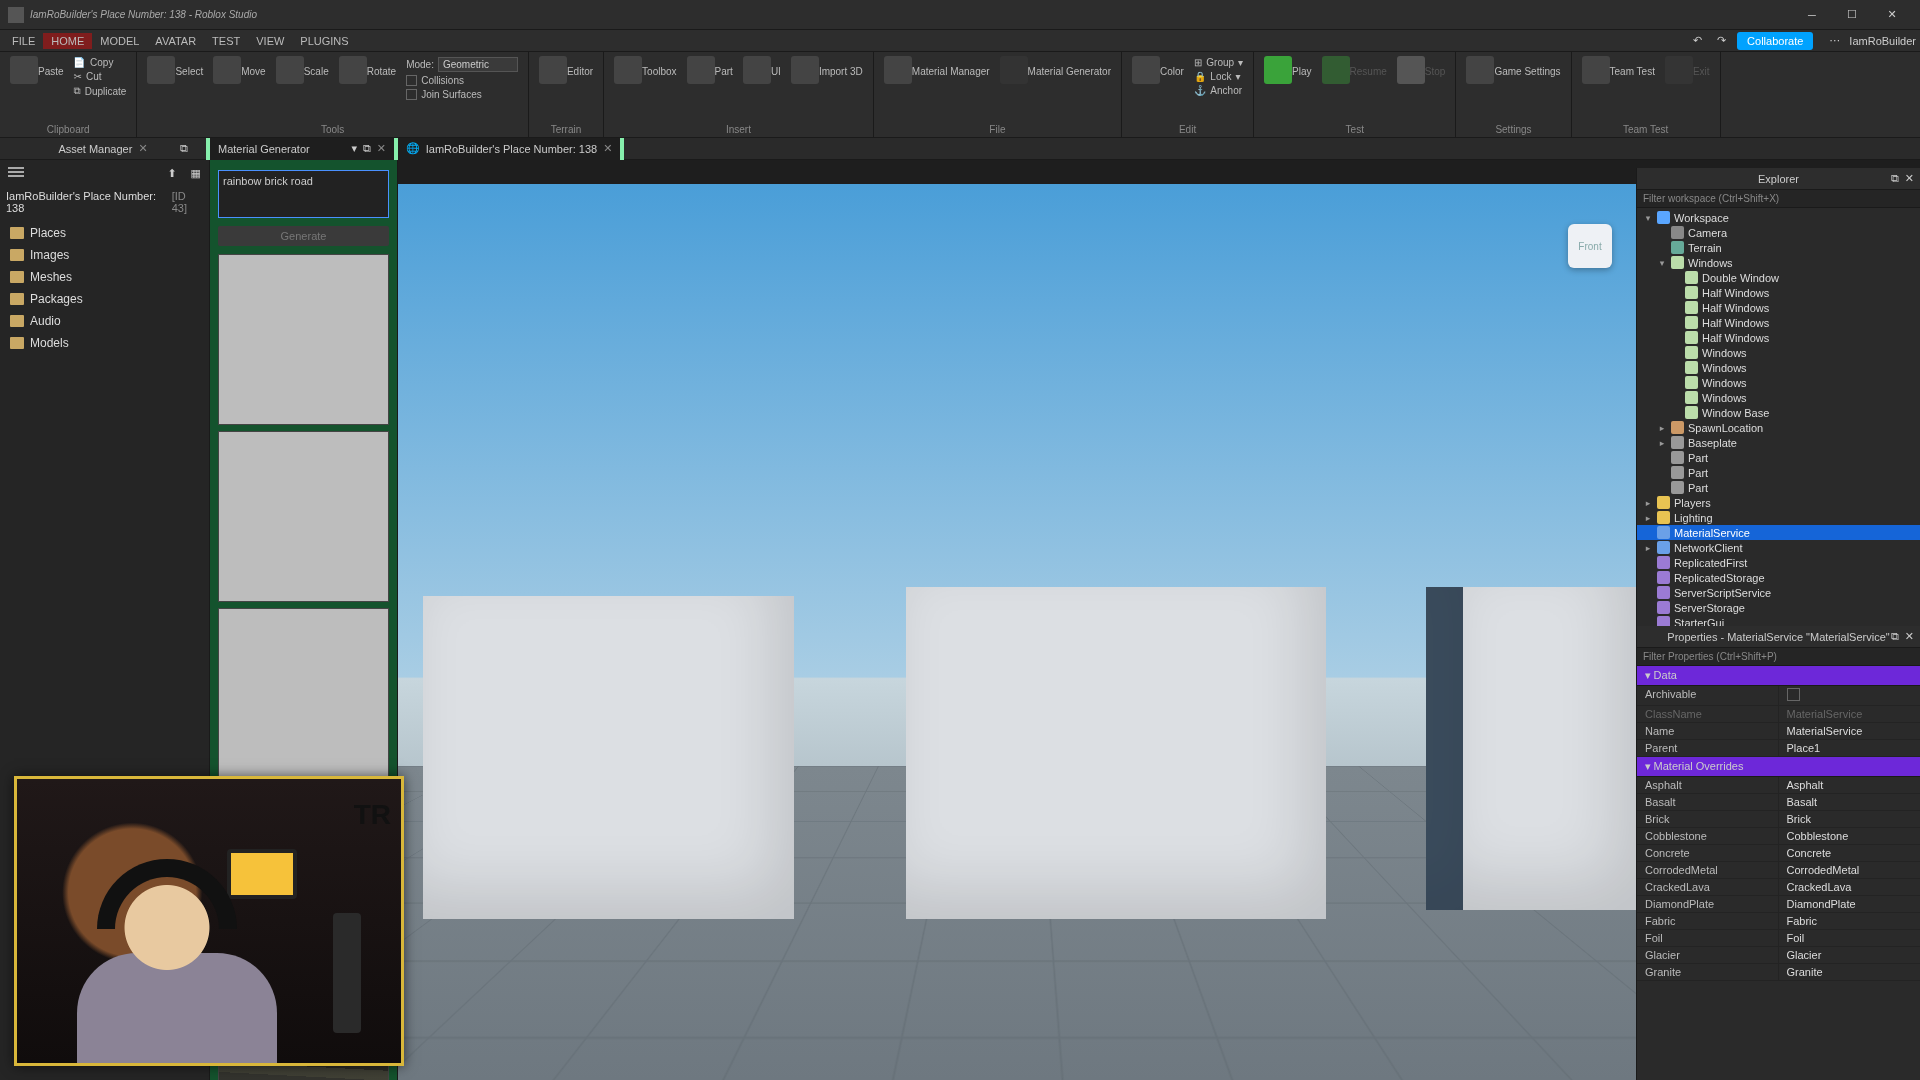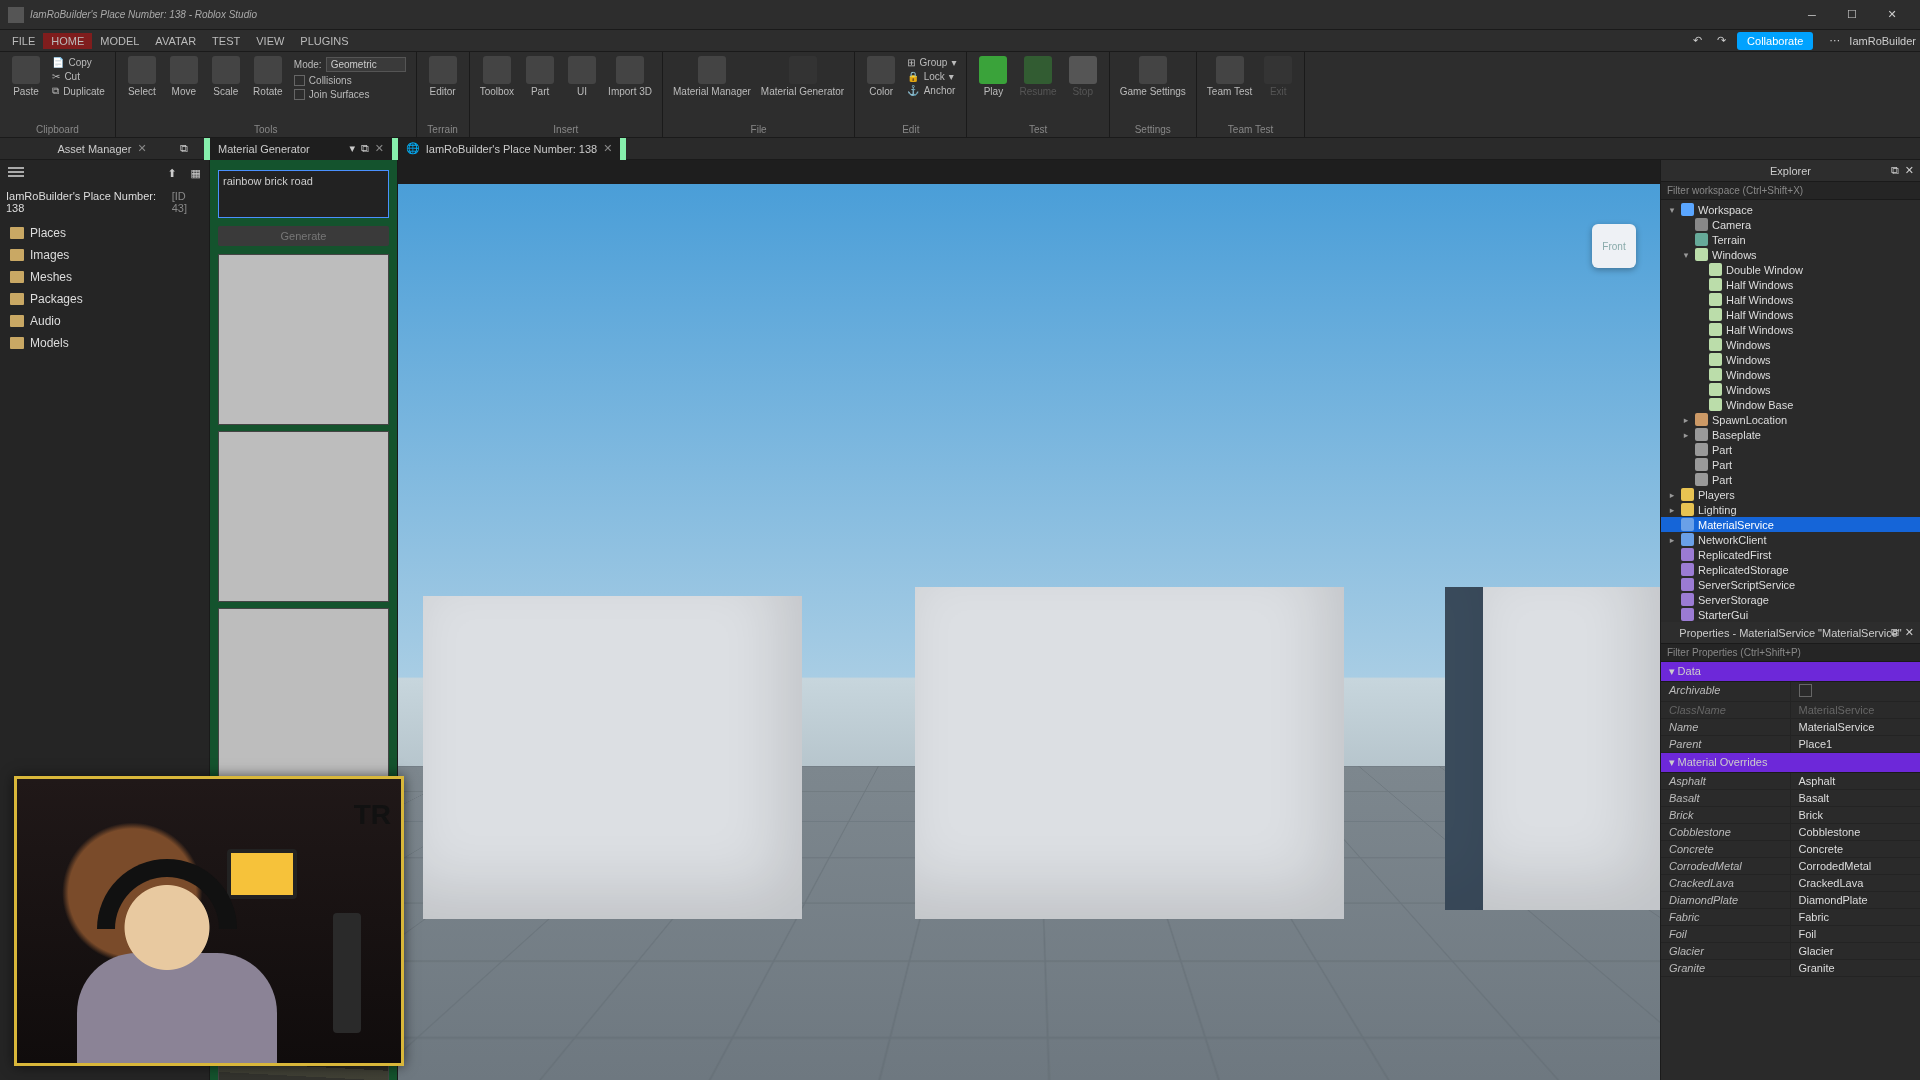--- a/index.html
+++ b/index.html
@@ -18,34 +18,34 @@
 .menubar .spacer { flex: 1; }
 .menubar .collab { background: #00a2ff; color: #fff; padding: 3px 10px; border-radius: 3px; font-size: 11px; margin-right: 10px; }
 .menubar .user { color: #ccc; font-size: 11px; }
 .menubar .small-icon { width: 14px; height: 14px; margin: 0 4px; display: inline-block; }
 
 
 .ribbon { background: #2d2d2d; border-bottom: 1px solid #1a1a1a; display: flex; height: 86px; }
 .ribbon-group { border-right: 1px solid #1a1a1a; padding: 2px 6px 0 6px; display: flex; flex-direction: column; }
 .ribbon-group-body { display: flex; align-items: flex-start; flex: 1; gap: 2px; }
 .ribbon-group-label { font-size: 10px; color: #888; text-align: center; padding: 2px 0; }
-.ribbon-btn { display: flex; flex-direction: column; align-items: center; justify-content: center; padding: 2px 4px; min-width: 40px; }
+.ribbon-btn { display: flex; flex-direction: row; align-items: center; justify-content: center; padding: 2px 4px; min-width: 40px; }
 .ribbon-btn .ribtxt { font-size: 10px; color: #bbb; text-align: center; margin-top: 2px; line-height: 11px; }
 .ribbon-btn.disabled .ribtxt { color: #555; }
 .ribbon-icon { width: 28px; height: 28px; background: #444; border-radius: 3px; }
 .ribbon-icon.play { background: #3aa33a; }
 .ribbon-icon.stop { background: #555; }
 .ribbon-col { display: flex; flex-direction: column; gap: 1px; padding: 2px; }
 .ribbon-row-small { display: flex; align-items: center; gap: 4px; font-size: 10px; color: #bbb; padding: 1px 2px; }
 .ribbon-row-small .chk { width: 11px; height: 11px; border: 1px solid #666; }
 .ribbon-dd { background: #3a3a3a; border: 1px solid #555; padding: 1px 4px; font-size: 10px; color: #ccc; min-width: 80px; }
 
 
 .doc-tabs { height: 22px; background: #2a2a2a; display: flex; align-items: center; border-bottom: 1px solid #1a1a1a; }
-.doc-tab { height: 22px; display: flex; align-items: center; padding: 0 8px; font-size: 11px; color: #ccc; border-right: 6px solid #86efac; gap: 6px; }
+.doc-tab { height: 22px; display: flex; align-items: center; padding: 0 8px; font-size: 11px; color: #ccc; border-right: 4px solid #86efac; gap: 6px; }
 .doc-tab.active { background: #1e1e1e; }
 .doc-close { font-size: 11px; color: #888; }
 
 
 .main { display: flex; height: calc(1080px - 30px - 22px - 86px - 22px); }
 
 
 .panel { background: #252525; border-right: 1px solid #1a1a1a; display: flex; flex-direction: column; }
 .panel-header { height: 22px; background: #2d2d2d; display: flex; align-items: center; padding: 0 6px; font-size: 11px; color: #ccc; justify-content: space-between; border-bottom: 1px solid #1a1a1a; }
 .panel-header .phicons { display: flex; gap: 6px; }
@@ -68,35 +68,35 @@
 .mat-swatch.stone { background: repeating-linear-gradient(3deg,#6b6b66 0 8px,#858577 8px 18px,#5a5a54 18px 26px), #7a7a72; background-blend-mode: multiply; }
 
 
 .viewport { flex: 1; position: relative; background: linear-gradient(to bottom, #4a9ed8 0%, #a8cde4 55%, #c7d6dd 55.2%, #7d8a93 100%); overflow: hidden; margin-top: 24px; }
 .ground { position: absolute; left:0; right:0; bottom:0; height: 35%; background: linear-gradient(to bottom,#7d878e,#6e7880); }
 .ground::after { content:""; position:absolute; inset:0; background-image: linear-gradient(#5f6970 1px, transparent 1px), linear-gradient(90deg,#5f6970 1px, transparent 1px); background-size: 80px 40px; transform: perspective(400px) rotateX(55deg); transform-origin: top; opacity: .5;}
 .wall { position: absolute; background: #dcdfe3; box-shadow: inset -20px -30px 60px rgba(0,0,0,.12); }
 .view-badge { position: absolute; top: 40px; right: 24px; width: 44px; height: 44px; background: #eef1f5; border-radius: 6px; display:flex; align-items:center; justify-content:center; color:#8aa; font-size:10px; box-shadow: 0 2px 6px rgba(0,0,0,.3); }
 
 
-.right { width: 260px; display: flex; flex-direction: column; border-left: 1px solid #1a1a1a; background:#2a2a2a; }
+.right { width: 284px; display: flex; flex-direction: column; border-left: 1px solid #1a1a1a; background:#2a2a2a;margin-top:8px; }
 .right .panel-header { justify-content: center; position: relative; }
 .right .panel-header .phicons { position: absolute; right: 6px; }
 .filterbar { background: #252525; padding: 3px 6px; font-size: 10px; color: #888; border-bottom: 1px solid #1a1a1a; }
 .tree { flex: 1; overflow: auto; padding: 2px 0; font-size: 11px; max-height: 560px; }
 .tree-row { display: flex; align-items: center; gap: 4px; padding: 1px 4px 1px 6px; color: #ddd; white-space: nowrap; }
 .tree-row.sel { background: #1565d8; color: #fff; }
 .tree-row .tw { width: 10px; color: #999; font-size: 9px; text-align:center; }
 .tree-row .ti { width: 13px; height: 13px; border-radius: 2px; }
 .indent-0{padding-left:6px}.indent-1{padding-left:20px}.indent-2{padding-left:34px}
 .props { flex: 1; display:flex; flex-direction:column; }
 .prop-section { background:#6d28d9; padding: 3px 8px; font-size: 11px; color:#ccc; border-bottom:1px solid #1a1a1a; }
 .prop-grid { overflow:auto; flex:1; }
 .prop-row { display:flex; font-size:11px; border-bottom:1px solid #232323; }
-.prop-row .pn { width: 50%; padding:2px 8px; color:#bbb; border-right:1px solid #232323;font-style:italic; }
+.prop-row .pn { width: 50%; padding:2px 8px; color:#bbb; border-right:1px solid #232323; }
 .prop-row .pv { width: 50%; padding:2px 8px; color:#ddd; }
 .prop-row .pv.chk::before { content:""; display:inline-block; width:11px; height:11px; border:1px solid #666; background:#2a2a2a; }
 .prop-row.dim .pn,.prop-row.dim .pv{ color:#666; }
 
 
 .webcam { position: fixed; left: 14px; bottom: 14px; width: 390px; height: 290px; border: 3px solid #d9b73a; background: #000; box-shadow: 0 0 12px rgba(0,0,0,.6); overflow:hidden; }
 .webcam .scene { position:absolute; inset:0; background: radial-gradient(circle at 30% 40%, #7a4b2a 0 20%, transparent 22%), linear-gradient(#201818,#100c0c); }
 .webcam .tv { position:absolute; left:210px; top:70px; width:70px; height:50px; background:#f6c23a; border:4px solid #222; border-radius:4px; }
 .webcam .mic { position:absolute; right:40px; bottom:30px; width:28px; height:120px; background:#2a2a2a; border-radius:4px; }
 .webcam .tag { position:absolute; right:10px; top:20px; color:#111; font-weight:bold; font-size:28px; background:#ccc0; }

